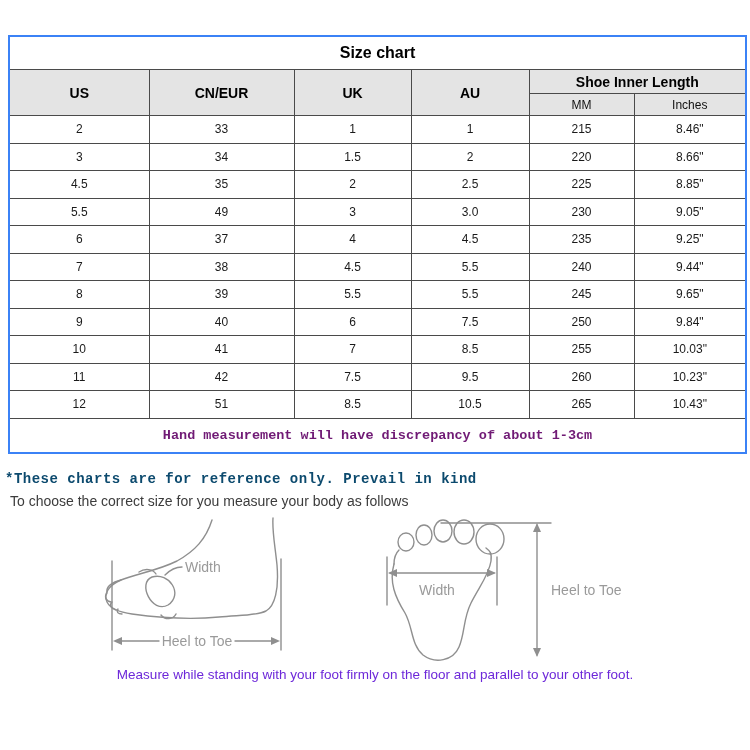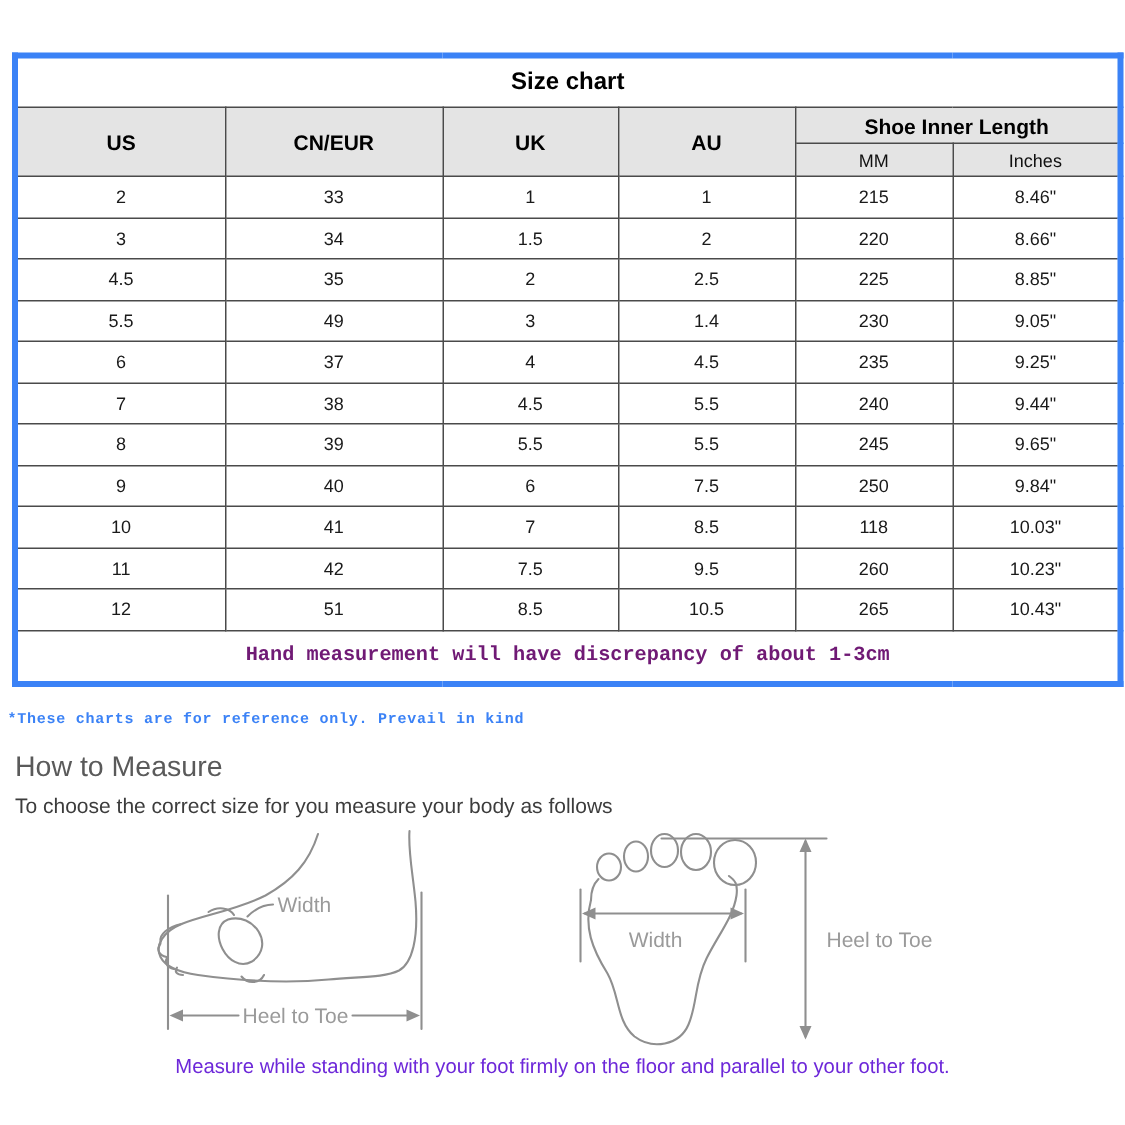--- a/index.html
+++ b/index.html
@@ -4,21 +4,21 @@
 <style>
   html,body{margin:0;padding:0;background:#ffffff;}
   body{width:750px;height:750px;overflow:hidden;font-family:"Liberation Sans",sans-serif;color:#1a1a1a;}
 
   
   table.size-chart{
     border-collapse:collapse;
     table-layout:fixed;
     width:737px;
     margin:35px 0 0 8px;
-    border:4px solid #3b82f6;
+    border:2px solid #3b82f6;
   }
   table.size-chart th, table.size-chart td{
     border:1px solid #4a4a4a;
     text-align:center;
     vertical-align:middle;
     padding:0;
     overflow:hidden;
   }
   tr.title-row th{
     background:#ffffff;
@@ -53,22 +53,22 @@
     font-size:13.5px;
     color:#701a75;
     background:#fff;
   }
 
   
   .ref-note{
     margin:17px 0 0 5px;
     font-family:"Liberation Mono","DejaVu Sans Mono",monospace;
     font-weight:bold;
-    font-size:10px;
-    color:#3b82f6;
+    font-size:14px;
+    color:#0c4a6e;
     letter-spacing:0.5px;
   }
   .htm-title{
     margin:15px 0 0 10px;
     font-size:19px;
     font-weight:normal;
     color:#5a5a5a;
   }
   .htm-sub{
     margin:6px 0 0 10px;
@@ -144,21 +144,21 @@
           <td>35</td>
           <td>2</td>
           <td>2.5</td>
           <td>225</td>
           <td>8.85"</td>
         </tr>
         <tr>
           <td>5.5</td>
           <td>49</td>
           <td>3</td>
-          <td>1.4</td>
+          <td>3.0</td>
           <td>230</td>
           <td>9.05"</td>
         </tr>
         <tr>
           <td>6</td>
           <td>37</td>
           <td>4</td>
           <td>4.5</td>
           <td>235</td>
           <td>9.25"</td>
@@ -185,21 +185,21 @@
           <td>6</td>
           <td>7.5</td>
           <td>250</td>
           <td>9.84"</td>
         </tr>
         <tr>
           <td>10</td>
           <td>41</td>
           <td>7</td>
           <td>8.5</td>
-          <td>118</td>
+          <td>255</td>
           <td>10.03"</td>
         </tr>
         <tr>
           <td>11</td>
           <td>42</td>
           <td>7.5</td>
           <td>9.5</td>
           <td>260</td>
           <td>10.23"</td>
         </tr>
@@ -214,21 +214,20 @@
       </tbody>
     <tfoot>
       <tr class="footer-row">
         <td colspan="6">Hand measurement will have discrepancy of about 1-3cm</td>
       </tr>
     </tfoot>
   </table>
 
   <p class="ref-note">*These charts are for reference only. Prevail in kind</p>
 
-  <h2 class="htm-title">How to Measure</h2>
   <p class="htm-sub">To choose the correct size for you measure your body as follows</p>
 
   <div class="diagrams">
 
     <svg class="diagram-side" width="200" height="145" viewBox="0 0 200 145">
 
       <path class="diagram-stroke" d="M 113 3 C 107 22, 96 34, 78 44 C 58 54, 36 57, 22 63 C 10 68, 4 77, 8 85 C 11 91, 19 95, 33 97 C 55 100, 90 103, 120 100 C 140 98, 157 99, 167 94 C 176 89, 180 72, 178 48 C 176 28, 173 14, 174 1"></path>
 
       <path class="diagram-stroke" d="M 22 63 C 13 65, 7 70, 8 75"></path>
       <path class="diagram-stroke" d="M 8 76 c -3 4, -1 8, 4 9"></path>

